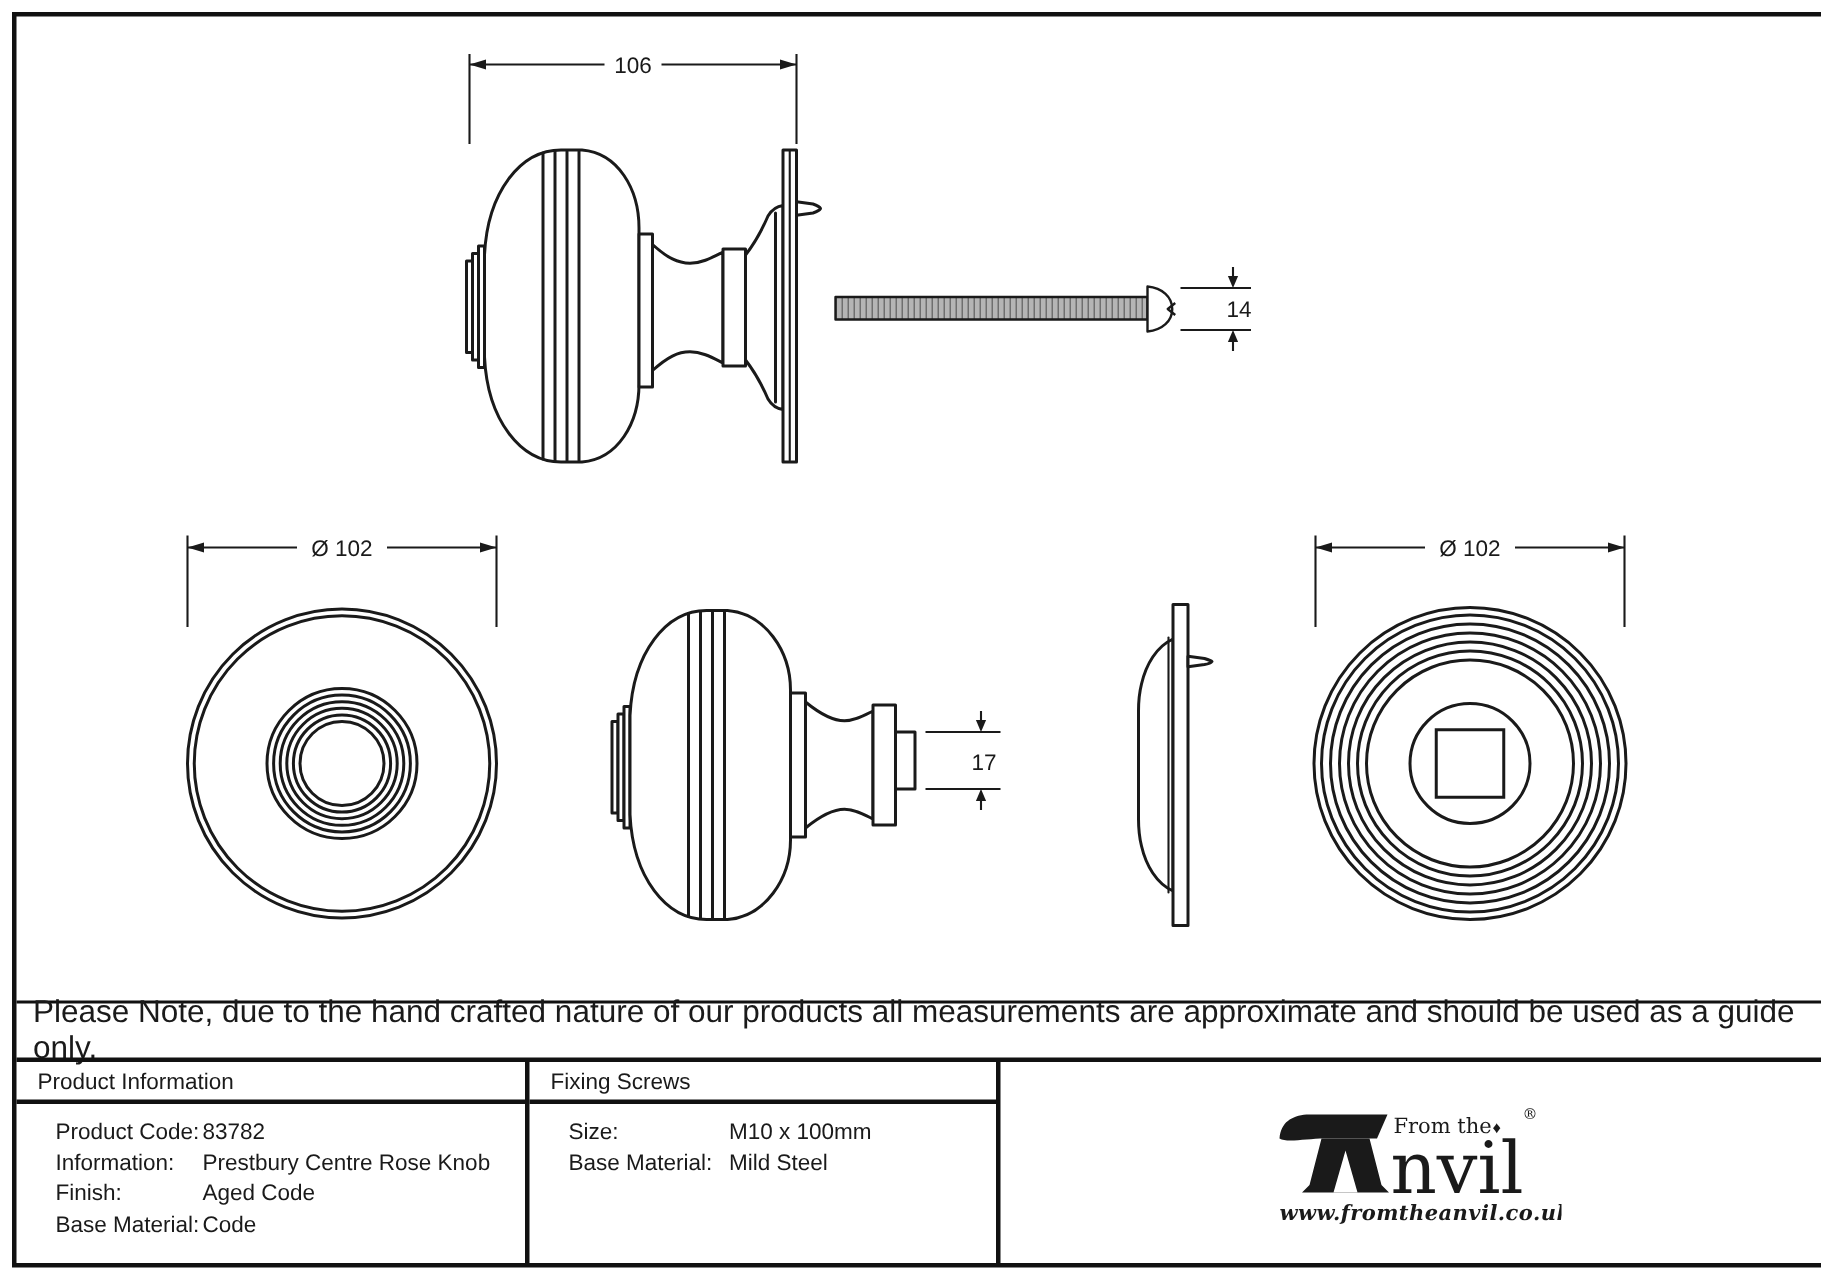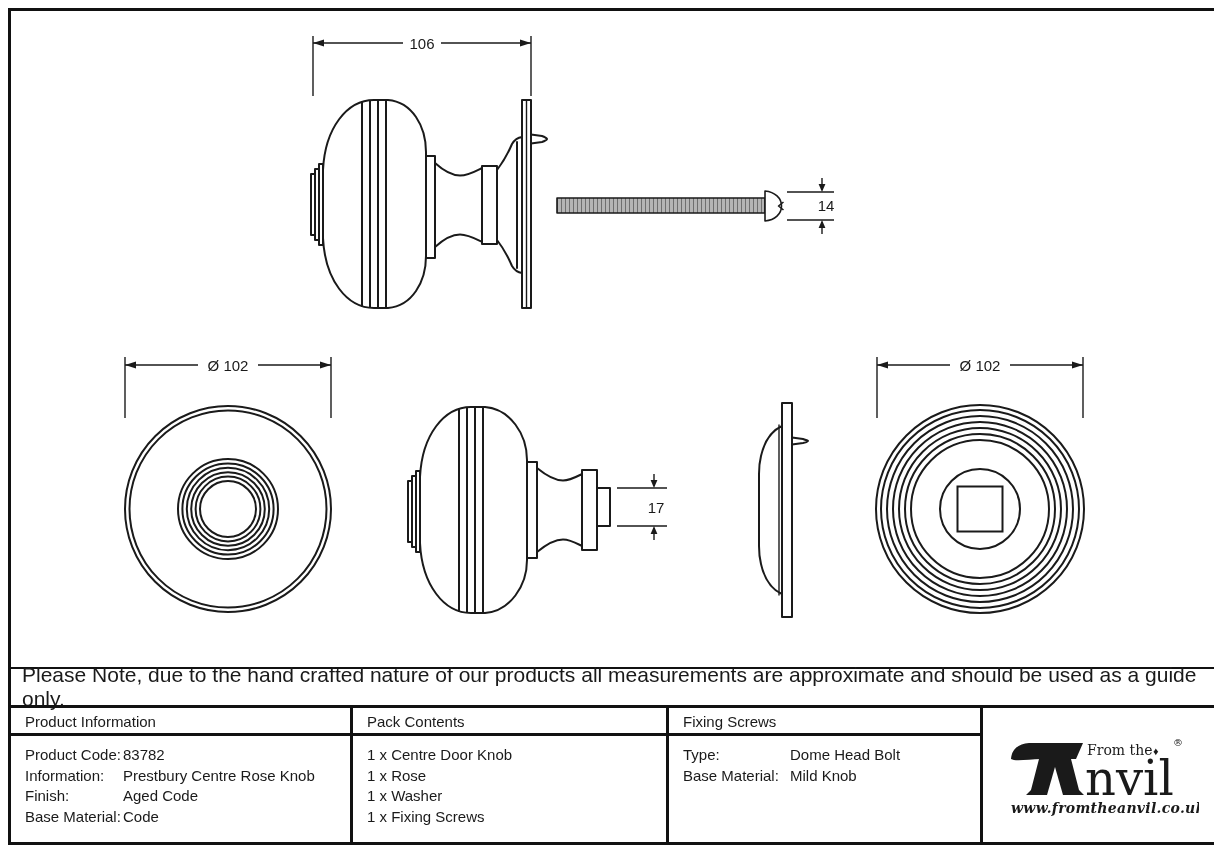--- a/index.html
+++ b/index.html
@@ -36,21 +36,21 @@
   .col-product{width:339px;}
   .col-pack{width:316px;}
   .col-fix{width:314px;}
   .col-logo{flex:1;display:flex;align-items:center;justify-content:center;}
   .thead{
     height:28px;box-sizing:border-box;border-bottom:3px solid var(--border);
     padding:5px 0 0 14px;
   }
   .tbody{padding:9px 0 0 14px;line-height:20.5px;}
   .pair{display:flex;}
-  .pair .lbl{width:98px;flex:none;}
+  .pair .lbl{width:98px;flex:none;margin-left:12px;}
   .col-fix .pair .lbl{width:107px;}
   .logo-svg text{fill:var(--line);}
   .logo-brand{font-family:"DejaVu Serif","Liberation Serif",serif;font-size:48px;}
   .logo-fromthe{font-family:"DejaVu Serif","Liberation Serif",serif;font-size:14px;}
   .logo-reg{font-family:"DejaVu Serif","Liberation Serif",serif;font-size:10px;}
   .logo-diamond{font-size:11px;}
   .logo-web{font-family:"DejaVu Serif","Liberation Serif",serif;font-size:14px;font-style:italic;font-weight:bold;letter-spacing:.3px;}
 </style>
 </head>
 <body>
@@ -204,40 +204,31 @@
             <span class="lbl">Finish:</span>
             <span class="val">Aged Code</span>
           </div>
           <div class="pair">
             <span class="lbl">Base Material:</span>
             <span class="val">Code</span>
           </div>
         </div>
       </div>
 
-      <div class="tcol col-pack">
-        <div class="thead">Pack Contents</div>
-        <div class="tbody">
-          <div>1 x Centre Door Knob</div>
-          <div>1 x Rose</div>
-          <div>1 x Washer</div>
-          <div>1 x Fixing Screws</div>
-        </div>
-      </div>
 
       <div class="tcol col-fix">
         <div class="thead">Fixing Screws</div>
         <div class="tbody">
           <div class="pair">
-            <span class="lbl">Type:</span>
-            <span class="val">Dome Head Bolt</span>
+            <span class="lbl">Size:</span>
+            <span class="val">M10 x 100mm</span>
           </div>
           <div class="pair">
             <span class="lbl">Base Material:</span>
-            <span class="val">Mild Knob</span>
+            <span class="val">Mild Steel</span>
           </div>
         </div>
       </div>
 
       <div class="tcol col-logo">
         <svg class="logo-svg" width="192" height="88" viewBox="0 0 192 88">
           <g fill="var(--line)">
             <path d="M4,28 C5,17 12,13 22,12 L76,12 L69,28 L34,28 C22,28 9,31 4,28 Z"></path>
             <path d="M32,28 L64,28 L72,59 L77,64 L19,64 L24,59 Z"></path>
             <path d="M40,64 L56,64 L48,36 Z" fill="#fff"></path>

